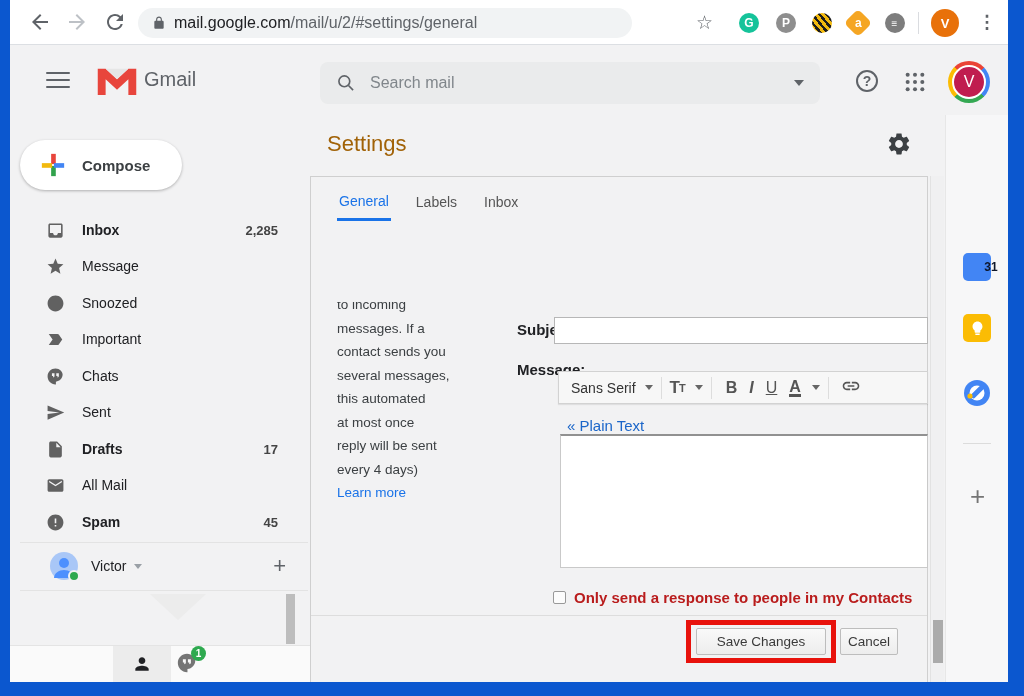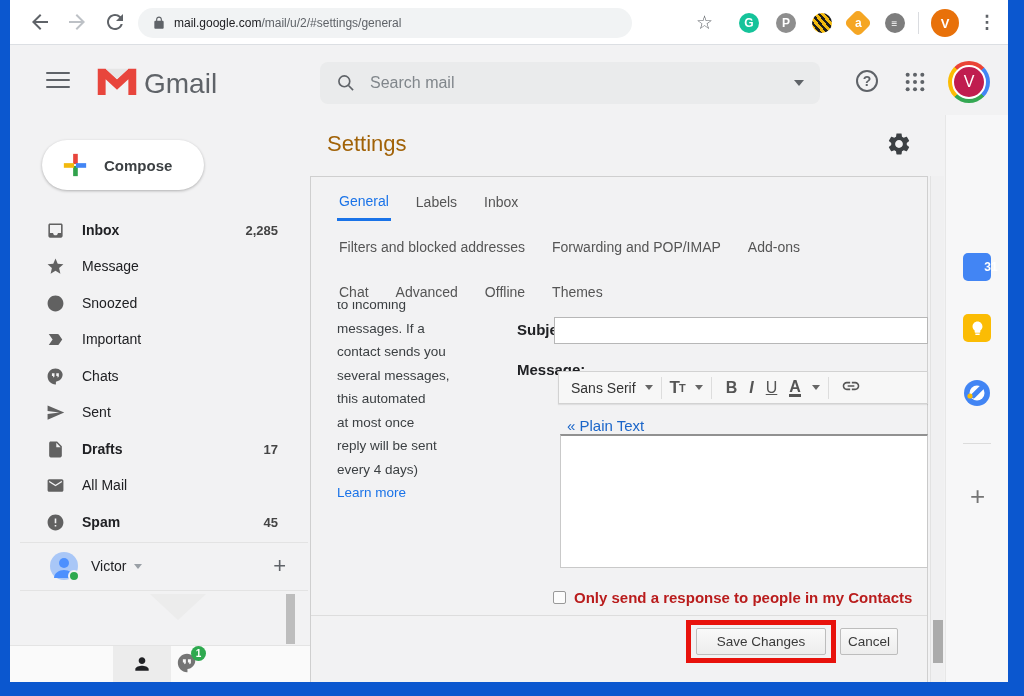--- a/index.html
+++ b/index.html
@@ -12,37 +12,37 @@
 
   
   .chrome { position:absolute; left:0; top:0; width:998px; height:45px;
     background:#fff; border-bottom:1px solid #dcdfe3; }
   .nav-ic { position:absolute; width:24px; height:24px; top:10px; cursor:pointer; }
   .nav-ic svg { width:24px; height:24px; }
   .url-pill { position:absolute; left:128px; top:8px; width:494px; height:30px;
     background:#f1f3f4; border-radius:15px; display:flex; align-items:center;
     padding-left:14px; }
   .url-pill svg { width:14px; height:14px; margin-right:8px; flex:0 0 auto; }
-  .url-text { font-size:12px; color:#202124; white-space:nowrap; }
+  .url-text { font-size:16px; color:#202124; white-space:nowrap; }
   .url-text .path { color:#5f6368; }
   .glyph-btn { position:absolute; color:#5f6368; cursor:pointer; }
   .ext { position:absolute; top:13px; width:20px; height:20px; border-radius:50%;
     display:flex; align-items:center; justify-content:center;
     color:#fff; font-size:12px; font-weight:bold; cursor:pointer; }
   .chrome-div { position:absolute; left:908px; top:12px; width:1px; height:22px;
     background:#dadce0; }
   .chrome-avatar { position:absolute; left:921px; top:9px; width:28px; height:28px;
     border-radius:50%; background:#e8710a; color:#fff; font-size:13px; font-weight:bold;
     display:flex; align-items:center; justify-content:center; cursor:pointer; }
 
   
   .hamburger { position:absolute; left:36px; top:72px; width:24px; height:16px; cursor:pointer; }
   .hamburger div { height:2.4px; background:#5f6368; margin-bottom:4.4px; border-radius:1px; }
   .mlogo { position:absolute; left:86px; top:66px; width:42px; height:32px; }
-  .gmail-word { position:absolute; left:134px; top:68px; font-size:28px; color:#5f6368; }
+  .gmail-word { position:absolute; left:134px; top:68px; font-size:20px; color:#5f6368; }
   .searchbox { position:absolute; left:310px; top:62px; width:500px; height:42px;
     background:#eaebec; border-radius:8px; display:flex; align-items:center; }
   .searchbox svg { width:20px; height:20px; margin:0 14px 0 16px; }
   .searchbox input { flex:1; border:none; outline:none; background:transparent;
     font-size:16px; color:#202124; font-family:"Liberation Sans",sans-serif; }
   .searchbox input::placeholder { color:#80868b; }
   .caret { width:0; height:0; border-left:5px solid transparent;
     border-right:5px solid transparent; border-top:6px solid #5f6368; }
   .search-caret { margin-right:16px; cursor:pointer; }
   .help-btn { position:absolute; left:846px; top:70px; width:22px; height:22px;
@@ -51,21 +51,21 @@
   .grid-btn { position:absolute; left:894px; top:71px; width:22px; height:22px; cursor:pointer; }
   .gm-avatar { position:absolute; left:938px; top:61px; width:42px; height:42px;
     border-radius:50%; cursor:pointer;
     background:conic-gradient(from -45deg,#ea4335 0 90deg,#4285f4 90deg 180deg,#34a853 180deg 270deg,#fbbc04 270deg 360deg);
     display:flex; align-items:center; justify-content:center; }
   .gm-avatar .inner { width:34px; height:34px; border-radius:50%; background:#c01d4f;
     border:2px solid #fff; color:#fff; font-size:16px;
     display:flex; align-items:center; justify-content:center; }
 
   
-  .compose { position:absolute; left:32px; top:140px; width:162px; height:50px;
+  .compose { position:absolute; left:10px; top:140px; width:162px; height:50px;
     background:#fff; border-radius:25px; box-shadow:0 1px 3px rgba(0,0,0,.28);
     display:flex; align-items:center; cursor:pointer; }
   .compose svg { width:26px; height:26px; margin:0 16px 0 20px; }
   .compose-label { font-size:15px; color:#3c4043; font-weight:bold; }
   .nav-row { position:absolute; left:10px; width:288px; height:30px;
     display:flex; align-items:center; cursor:pointer; border-radius:0 15px 15px 0; }
   .nav-row svg { width:19px; height:19px; margin:0 17px 0 26px; fill:#616161; flex:0 0 auto; }
   .nav-row .lbl { font-size:14px; color:#202124; }
   .nav-row.bold .lbl, .nav-row.bold .cnt { font-weight:bold; }
   .nav-row .cnt { margin-left:auto; margin-right:30px; font-size:13px; color:#444;
@@ -155,21 +155,21 @@
   .cancel-btn { left:830px; width:58px; }
   .main-scroll { position:absolute; left:920px; top:176px; width:14px; height:506px;
     background:#f0f0f1; border-left:1px solid #e2e2e2; }
   .main-thumb { position:absolute; left:2px; top:444px; width:10px; height:43px;
     background:#ababab; cursor:pointer; }
 
   
   .rail { position:absolute; left:935px; top:115px; width:63px; height:567px;
     background:#f7f7f8; border-left:1px solid #e7e7e7; }
   .rail-ic { position:absolute; left:17px; width:28px; height:28px; cursor:pointer; }
-  .cal-ic { background:#4285f4; border-radius:5px; color:#ffffff; font-size:12px; font-weight:bold;
+  .cal-ic { background:#4285f4; border-radius:5px; color:#0f172a; font-size:12px; font-weight:bold;
     display:flex; align-items:center; justify-content:center;padding-left:28px; }
   .keep-ic { background:#fbbc04; border-radius:5px; display:flex; align-items:center;
     justify-content:center; }
   .keep-ic svg { width:17px; height:17px; fill:#fff; }
   .tasks-ic svg { width:28px; height:28px; }
   .rail-div { position:absolute; left:17px; top:328px; width:28px; height:1px; background:#dcdcdc; }
   .rail-plus { position:absolute; left:0; top:366px; width:63px; text-align:center;
     font-size:26px; color:#757575; cursor:pointer; }
 </style>
 </head>
@@ -365,31 +365,20 @@
       </svg>
   </div>
 
   <div class="panel"></div>
 
   <div class="tabrow" style="top:186px;">
     <span class="tab active">General</span>
     <span class="tab">Labels</span>
     <span class="tab">Inbox</span>
   </div>
-  <div class="tabrow" style="top:231px;">
-    <span class="tab">Filters and blocked addresses</span>
-    <span class="tab">Forwarding and POP/IMAP</span>
-    <span class="tab">Add-ons</span>
-  </div>
-  <div class="tabrow" style="top:276px;">
-    <span class="tab">Chat</span>
-    <span class="tab">Advanced</span>
-    <span class="tab">Offline</span>
-    <span class="tab">Themes</span>
-  </div>
 
   <div class="desc-col">
     <div class="desc-inner">
       <div class="desc-line">to incoming</div>
       <div class="desc-line">messages. If a</div>
       <div class="desc-line">contact sends you</div>
       <div class="desc-line">several messages,</div>
       <div class="desc-line">this automated</div>
       <div class="desc-line">at most once</div>
       <div class="desc-line">reply will be sent</div>

